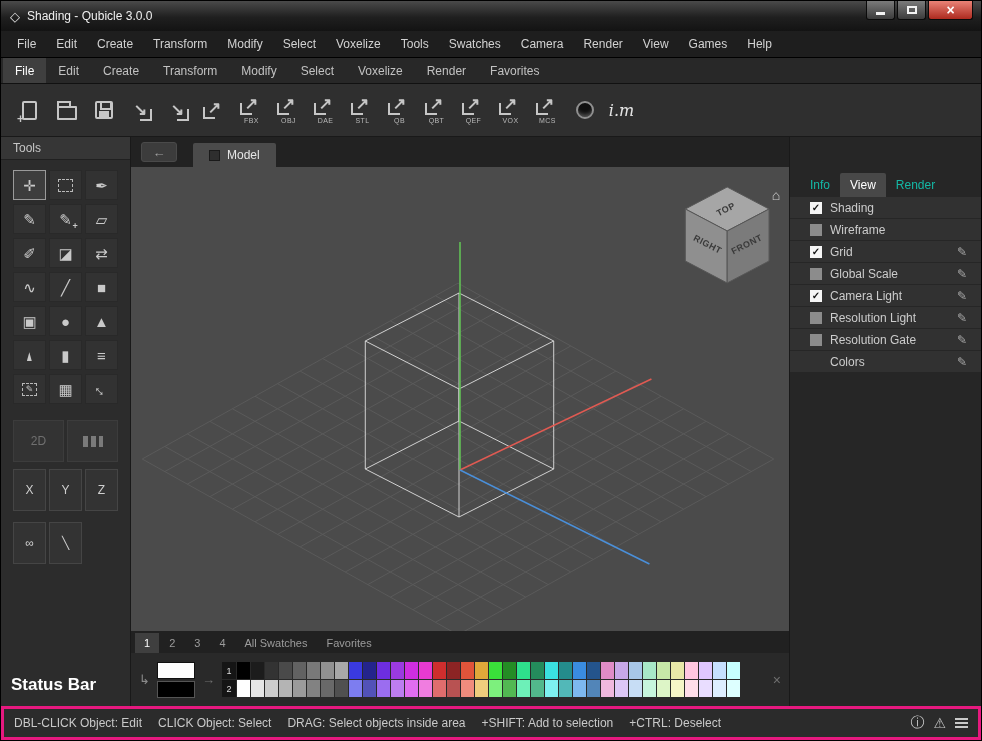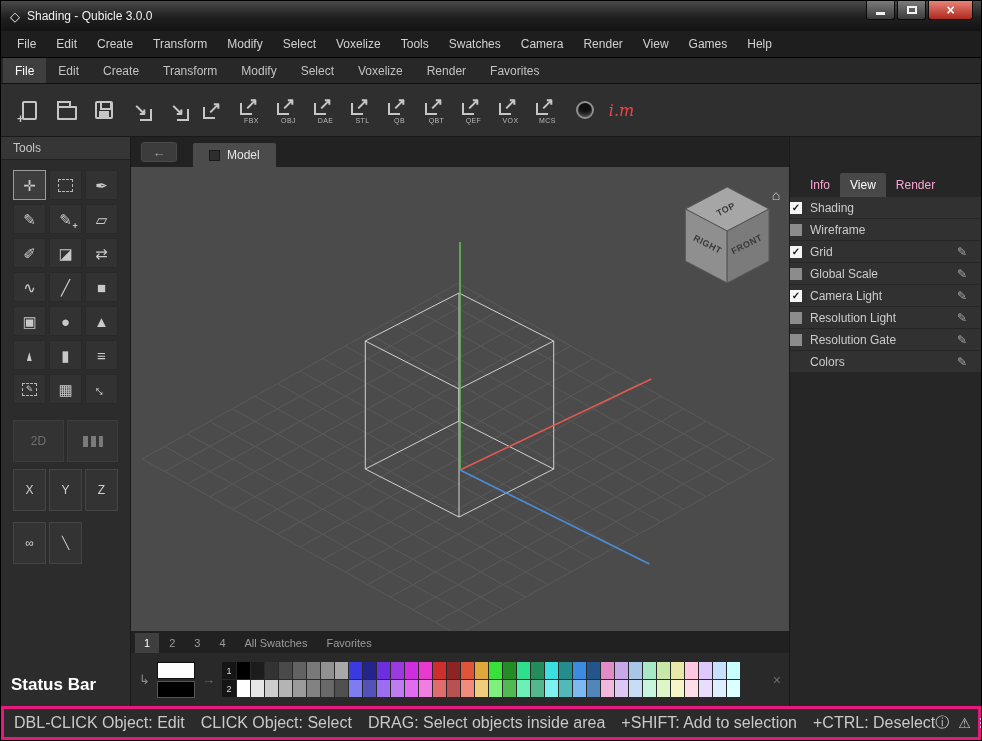--- a/index.html
+++ b/index.html
@@ -45,21 +45,21 @@
                          border:2px solid #c6c6c6; border-top:none; }
   .icon-floppy::after { content:""; position:absolute; bottom:0; left:2px; width:10px; height:6px; background:#c6c6c6; }
   .arrow-import, .arrow-export { font-size:16px; font-weight:bold; color:#c6c6c6; line-height:1; position:relative; }
   .arrow-import::after { content:""; position:absolute; right:-5px; bottom:-3px; width:10px; height:10px;
                          border-right:2px solid #c6c6c6; border-bottom:2px solid #c6c6c6; }
   .arrow-export::after { content:""; position:absolute; left:-5px; bottom:-3px; width:10px; height:10px;
                          border-left:2px solid #c6c6c6; border-bottom:2px solid #c6c6c6; }
   .fmt { font-size:7px; color:#b8b8b8; letter-spacing:.4px; margin-top:3px; }
   .sphere-icon { width:18px; height:18px; border-radius:50%; background:#101010; border:2px solid #909090;
                  box-shadow:inset 0 -5px 4px -3px rgba(255,255,255,.3); }
-  .im-icon { font-family:"DejaVu Serif", serif; font-style:italic; font-size:16px; color:#ef4444; }
+  .im-icon { font-family:"DejaVu Serif", serif; font-style:italic; font-size:16px; color:#e5e5e5; }
 
   
   .main { flex:1; display:flex; min-height:0; }
 
   
   .tools-panel { width:130px; background:#2c2c2c; border-right:1px solid #191919; display:flex; flex-direction:column; flex:0 0 auto; }
   .tools-header { height:23px; line-height:23px; padding-left:12px; font-size:12px; color:#c6c6c6;
                   background:#363636; border-bottom:1px solid #202020; }
   .tools-grid { display:grid; grid-template-columns:repeat(3,33px); gap:4px 3px; padding:10px 12px 0; }
   .tool-btn { height:30px; background:#323232; border:1px solid #292929; color:#c9c9c9;
@@ -114,37 +114,37 @@
   .palette { flex:1; display:flex; flex-direction:column; gap:1px; }
   .p-row { display:flex; align-items:stretch; gap:1px; height:17px; }
   .p-num { width:14px; background:#151515; color:#ddd; font-size:9px; display:flex; align-items:center; justify-content:center; }
   .p-cells { display:flex; gap:1px; }
   .cell { width:13px; height:17px; cursor:pointer; }
   .sw-remove { background:none; border:none; color:#6f6f6f; font-size:14px; margin-left:auto; cursor:pointer; }
 
   
   .right-panel { width:192px; background:#262626; border-left:1px solid #191919; padding-top:36px; flex:0 0 auto; }
   .rp-tabs { display:flex; padding-left:10px; height:24px; }
-  .rp-tab { padding:0 10px; background:transparent; border:none; color:#f9a8d4; font-size:12px;
+  .rp-tab { padding:0 10px; background:transparent; border:none; color:#14b8a6; font-size:12px;
             cursor:pointer; border-radius:2px 2px 0 0; }
   .rp-tab.active { background:#484848; color:#fff; }
-  .rp-row { height:22px; display:flex; align-items:center; padding:0 14px 0 0; background:#313131;
+  .rp-row { height:22px; display:flex; align-items:center; padding:0 14px 0 20px; background:#313131;
             border-bottom:1px solid #262626; cursor:default; }
   .cb { width:12px; height:12px; margin-right:8px; background:#8c8c8c; display:flex; align-items:center;
         justify-content:center; cursor:pointer; flex:0 0 auto; }
   .cb.checked { background:#f5f5f5; }
   .cb.checked::after { content:"✓"; font-size:10px; font-weight:bold; color:#111; }
   .cb.hidden { visibility:hidden; }
   .rp-label { flex:1; color:#ccc; font-size:12px; }
   .edit-glyph { color:#aaa; font-size:12px; width:14px; text-align:right; cursor:pointer; }
 
   
   .status-bar { height:34px; background:#2b2b2b; border:3px solid #e6197f; display:flex; align-items:center;
                 justify-content:space-between; padding:0 10px; flex:0 0 auto; }
-  .hints { display:flex; gap:16px; font-size:16px; color:#c9c9c9; white-space:nowrap; }
+  .hints { display:flex; gap:16px; font-size:12px; color:#c9c9c9; white-space:nowrap; }
   .sb-icons { display:flex; align-items:center; gap:9px; color:#c9c9c9; font-size:14px; }
   .hamburger { width:13px; height:10px; background:repeating-linear-gradient(#c9c9c9 0 2px,transparent 2px 4px); cursor:pointer; }
   .caption { position:absolute; left:10px; top:674px; font-size:17px; font-weight:bold; color:#fff; z-index:10; }
 </style>
 </head>
 <body>
 
 <div class="window">
 
   <div class="titlebar">

